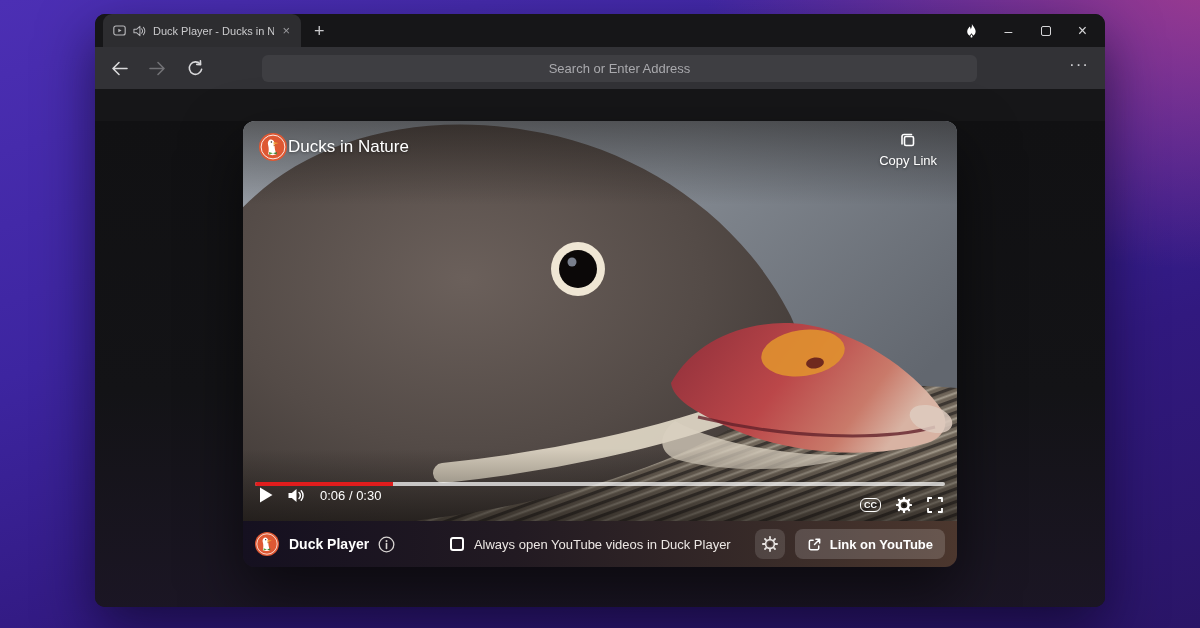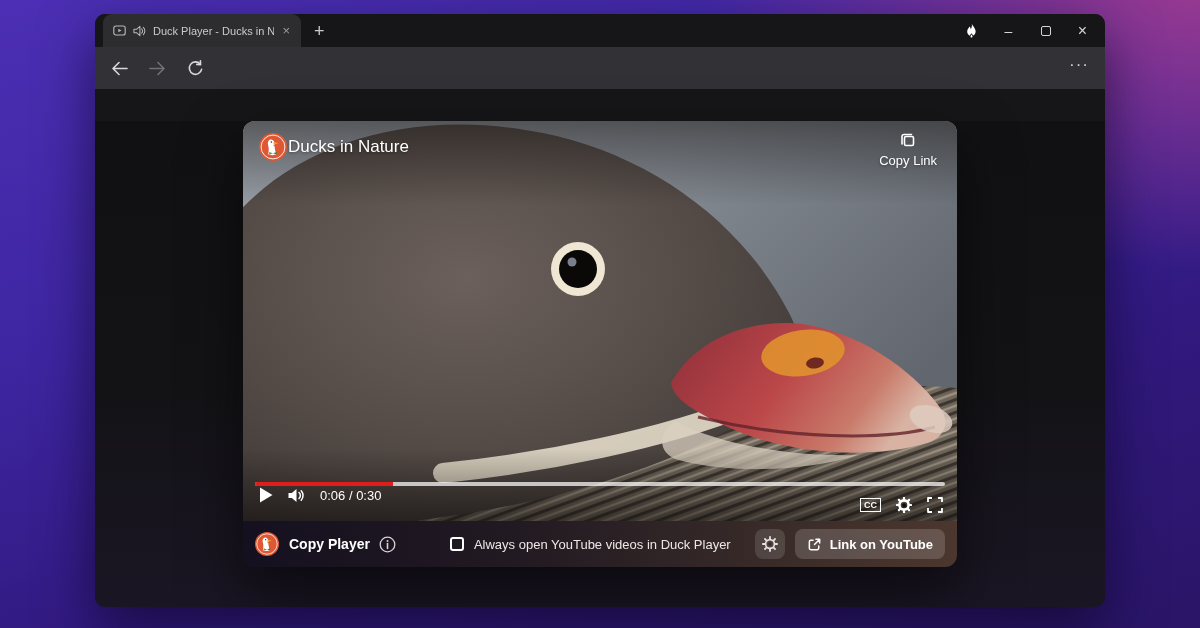--- a/index.html
+++ b/index.html
@@ -60,21 +60,21 @@
   .logo { width:28px; height:28px; display:block; }
 
   .copy-link { position:absolute; top:10px; right:20px; display:flex; flex-direction:column; align-items:center; gap:4px; color:#fff; font-size:13px; text-shadow:0 1px 3px rgba(0,0,0,.4); }
 
   .progress { position:absolute; left:12px; right:12px; bottom:35px; height:4px; border-radius:2px; background:rgba(255,255,255,.72); }
   .progress-fill { height:100%; background:#e01d1d; border-radius:2px 0 0 2px; }
 
   .controls-left { position:absolute; left:16px; bottom:18px; display:flex; align-items:center; gap:15px; }
   .time { font-size:13px; color:#fff; }
   .controls-right { position:absolute; right:14px; bottom:8px; display:flex; align-items:center; gap:15px; }
-  .cc-badge { border:1.5px solid #fff; border-radius:0; font-size:9px; font-weight:bold; color:#fff; padding:1.5px 3px; line-height:1; }
+  .cc-badge { border:1.5px solid #fff; border-radius:6px; font-size:9px; font-weight:bold; color:#fff; padding:1.5px 3px; line-height:1; }
   .ctl { display:flex; align-items:center; justify-content:center; }
 
   
   .player-footer {
     height:46px; display:flex; align-items:center; padding:0 12px;
     background:linear-gradient(90deg,#151020 0%,#221a22 38%,#372a28 72%,#4c372e 100%);
   }
   .brand-label { font-size:14px; font-weight:700; color:#fff; margin:0 9px 0 10px; }
   .footer-right { margin-left:auto; display:flex; align-items:center; gap:10px; }
   .checkbox { width:14px; height:14px; border:2px solid #fff; border-radius:3px; background:transparent; flex:none; }
@@ -129,20 +129,23 @@
       <div class="navbtn">
         <svg width="17" height="15" viewBox="0 0 17 15">
           <path d="M9 1.5 L15 7.5 L9 13.5 M15 7.5 H1" fill="none" stroke="#717175" stroke-width="1.6" stroke-linecap="round" stroke-linejoin="round"></path>
         </svg>
       </div>
       <div class="navbtn">
         <svg width="17" height="17" viewBox="0 0 17 17">
           <path d="M14.6 9.4 A6.2 6.2 0 1 1 13.2 4.0" fill="none" stroke="#d9d9db" stroke-width="1.6" stroke-linecap="round"></path>
           <path d="M13.4 0.8 L13.6 4.6 L9.8 4.4" fill="none" stroke="#d9d9db" stroke-width="1.6" stroke-linecap="round" stroke-linejoin="round"></path>
         </svg>
+      </div>
+      <div class="addressbar">
+        <span>Search or Enter Address</span>
       </div>
       <div class="menu-dots">···</div>
     </div>
 
     <div class="page">
       <div class="player-card">
 
         <div class="video">
           <svg class="duck" viewBox="0 0 714 400" preserveAspectRatio="none">
             <defs>
@@ -260,21 +263,21 @@
           <svg class="logo" style="width:24px;height:24px;" viewBox="0 0 32 32">
             <circle cx="16" cy="16" r="16" fill="#de5833"></circle>
             <circle cx="16" cy="16" r="13.6" fill="none" stroke="#ffffff" stroke-width="1.1" opacity="0.9"></circle>
             <path d="M12.5 7.5 C10.5 8.5 9.6 11 10.4 13.6 C11.3 16.8 11.4 20.4 10.4 24.4 C13.4 25.6 17.2 25.6 20 24.4 C18.4 20.6 17.6 16.6 17.8 12.6 C17.9 10.2 16.4 7.8 14 7.4 Z" fill="#ffffff"></path>
             <circle cx="14.2" cy="10.2" r="0.9" fill="#2d2926"></circle>
             <path d="M16.5 10.5 L22.5 11.3 L16.7 13.2 Z" fill="#f2a63a"></path>
             <path d="M16.6 13.4 L20.6 13.9 L16.8 15 Z" fill="#c96f2b"></path>
             <path d="M11.5 21.6 L16 23.2 L11.5 24.8 Z" fill="#57a33f"></path>
             <path d="M20.3 21.8 L16 23.2 L20.3 24.6 Z" fill="#3f7d33"></path>
           </svg>
-          <span class="brand-label">Copy Player</span>
+          <span class="brand-label">Duck Player</span>
           <span class="ctl">
             <svg width="17" height="17" viewBox="0 0 17 17">
               <circle cx="8.5" cy="8.5" r="7.3" fill="none" stroke="#d8d4d2" stroke-width="1.3"></circle>
               <circle cx="8.5" cy="5" r="1" fill="#d8d4d2"></circle>
               <path d="M8.5 7.6 V12.4" stroke="#d8d4d2" stroke-width="1.6" stroke-linecap="round"></path>
             </svg>
           </span>
 
           <div class="footer-right">
             <span class="checkbox"></span>

